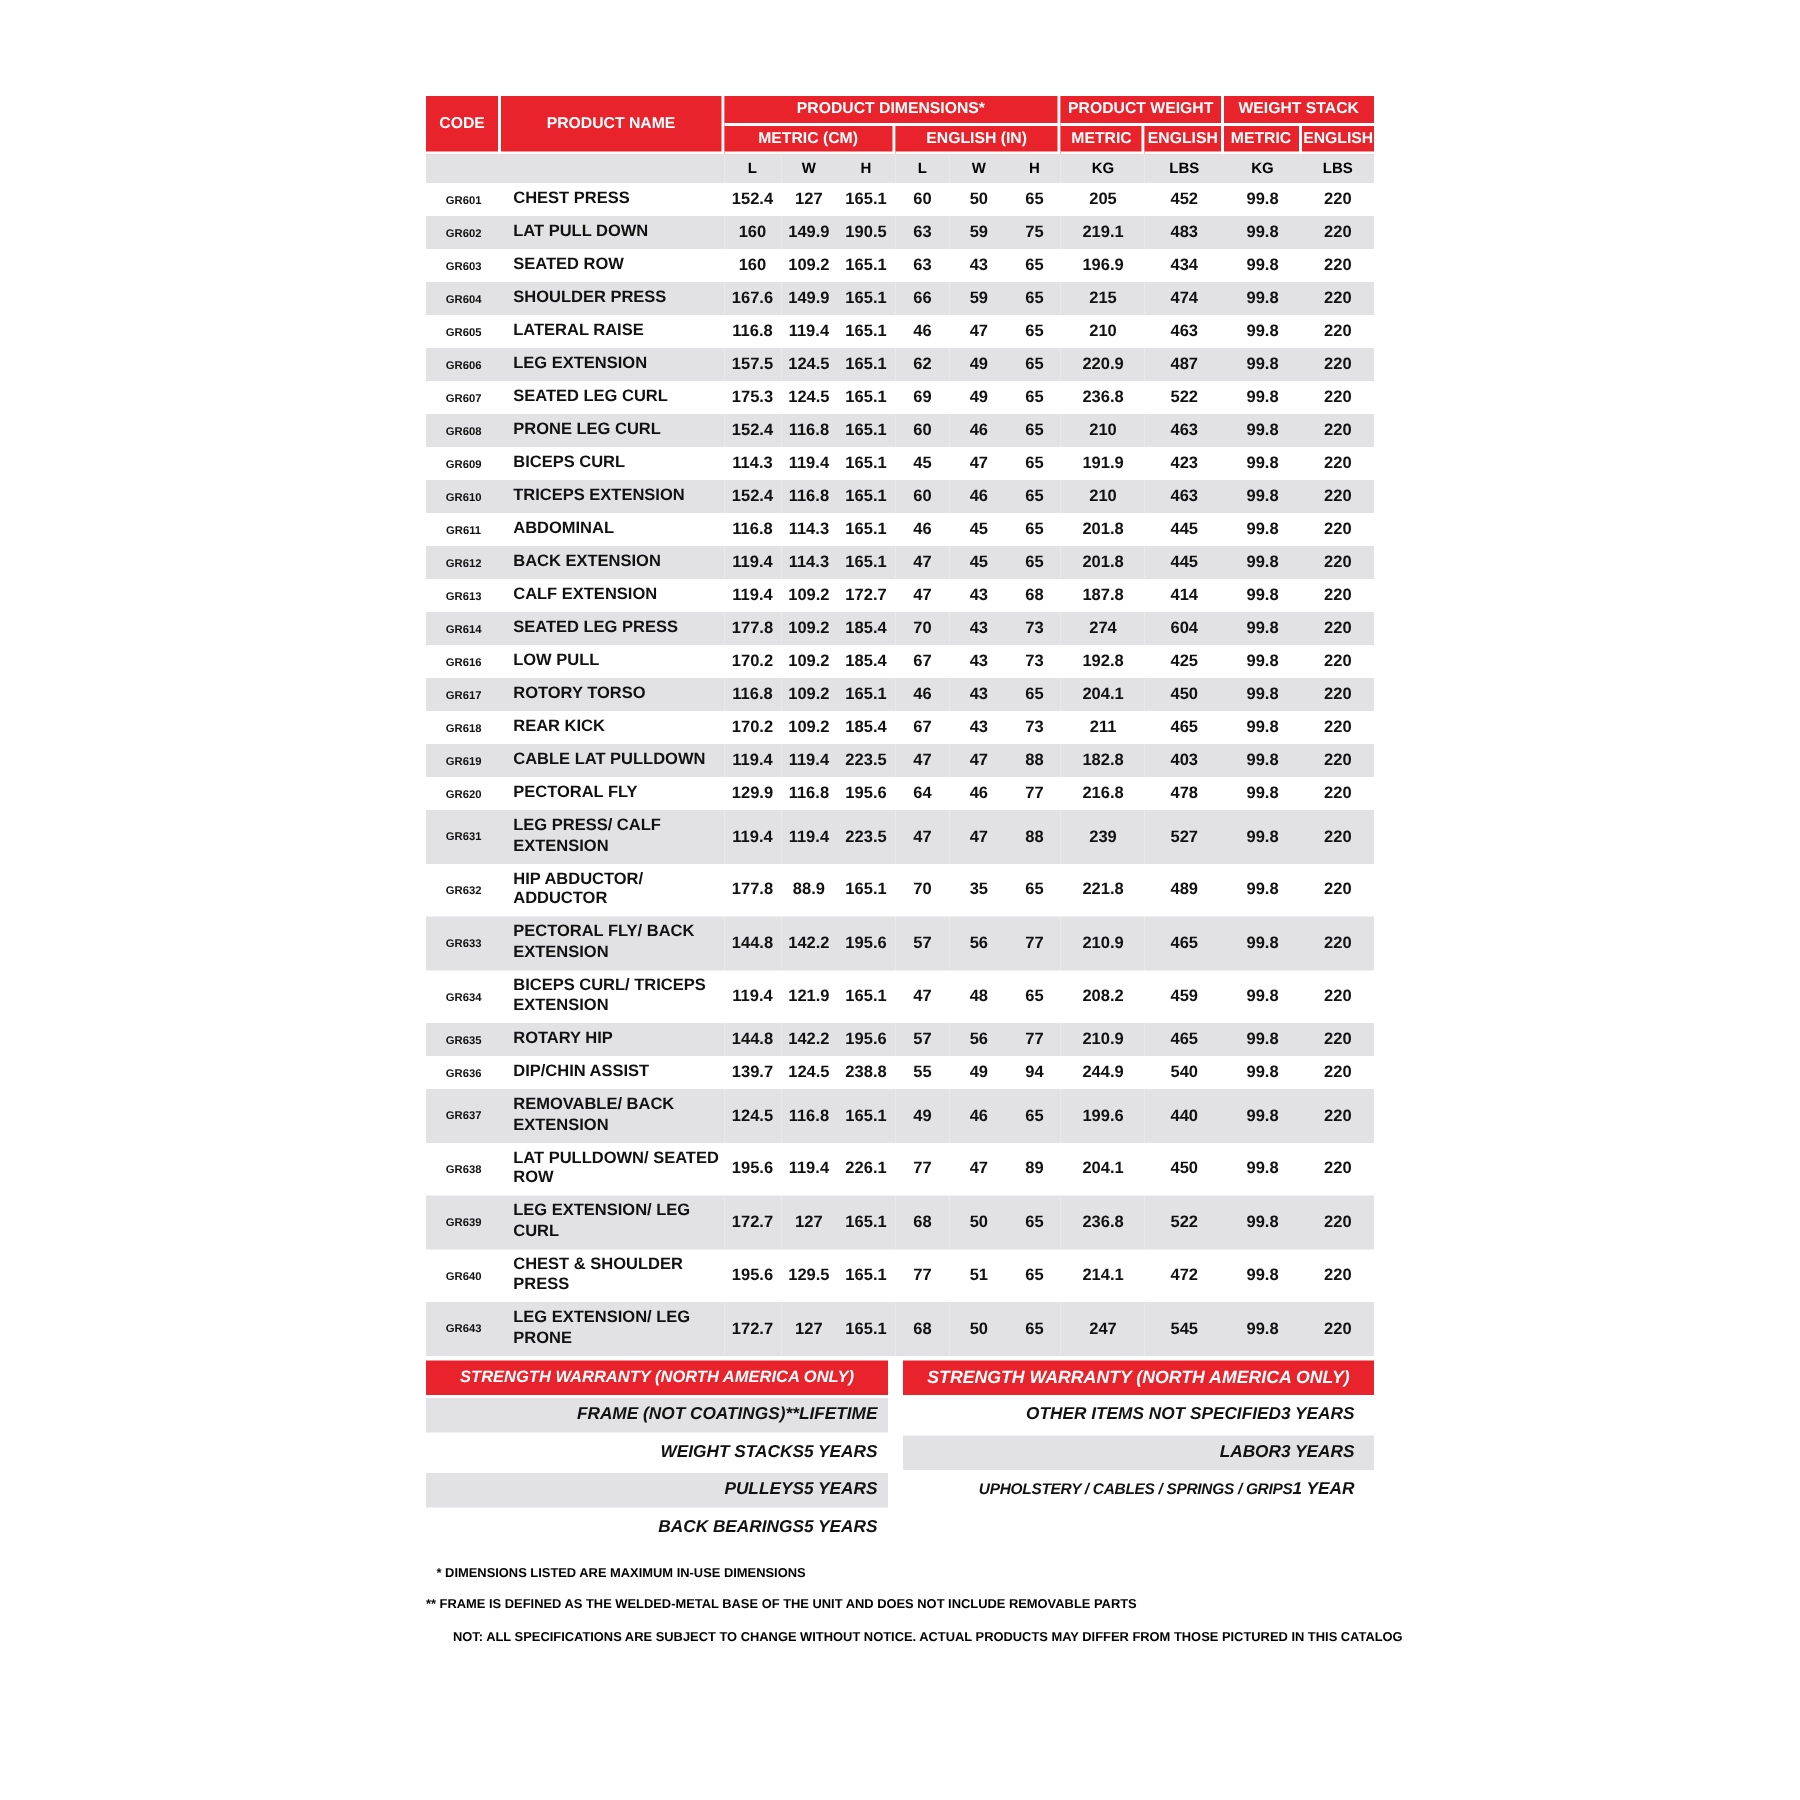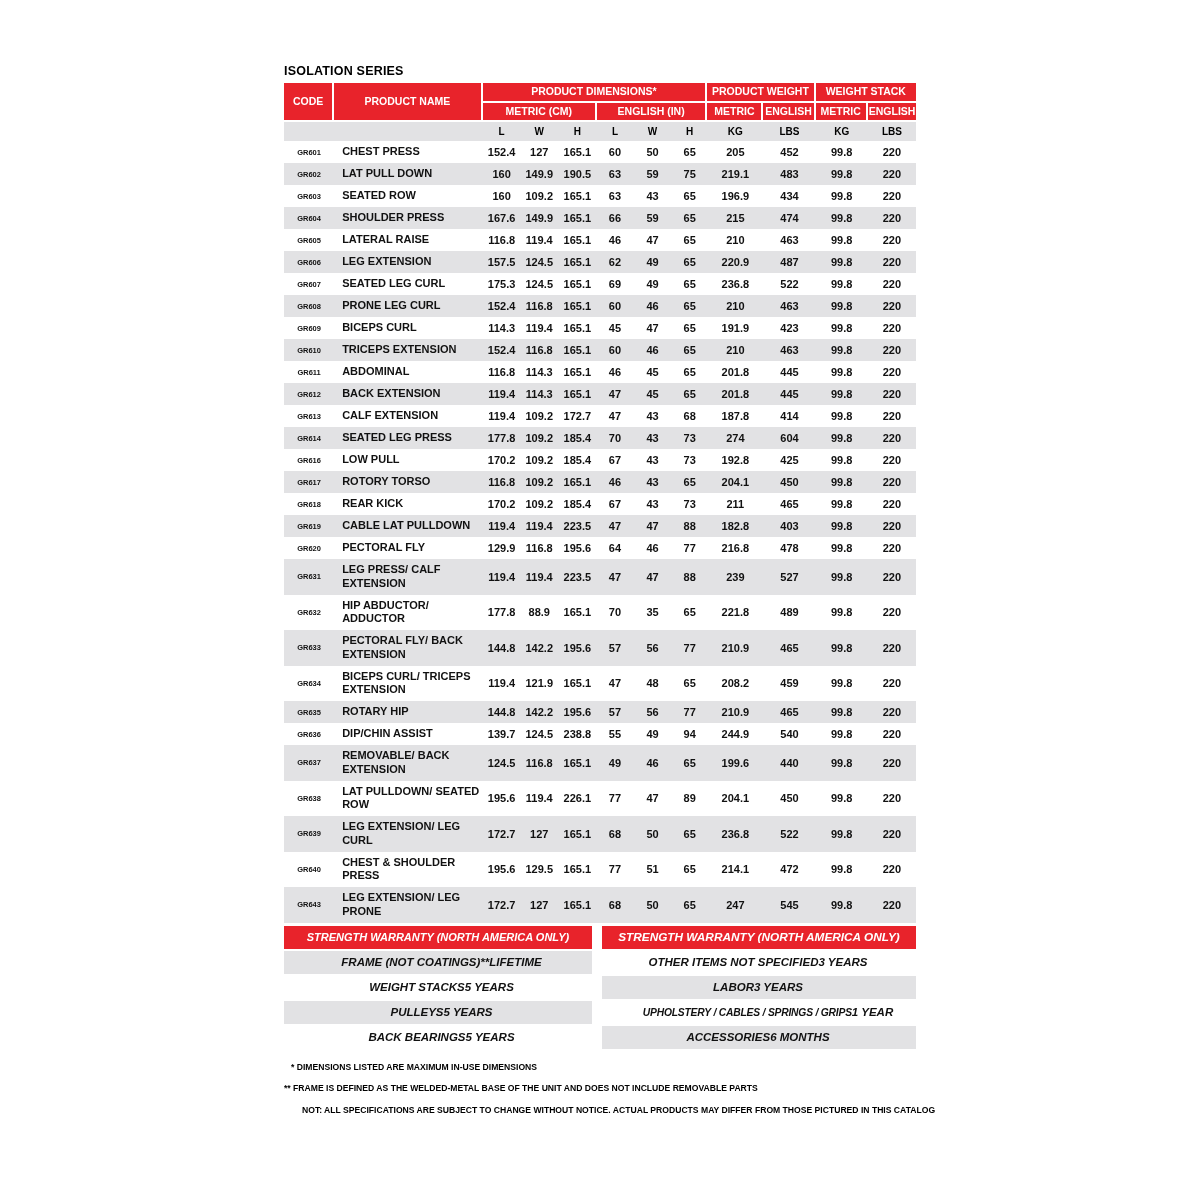--- a/index.html
+++ b/index.html
@@ -20,41 +20,40 @@
   tr.alt td { background:#e2e2e4; }
 
   .warranty { display:flex; margin-top:3px; }
   .wblock { flex:none;font-style:italic; }
   .wblock.left  { width:308px; margin-right:10px; }
   .wblock.right { width:314px; }
   .whead { background:#e8232b; color:#fff; font-weight:bold; text-align:center;
            height:23px; line-height:23px; }
   .wblock.left  .whead { font-size:11px; }
   .wblock.right .whead { font-size:11.8px; }
-  .wrow { display:flex; justify-content:center; align-items:center;
+  .wrow { display:flex; justify-content:flex-end; align-items:center;
           height:23px; margin-top:2px; font-weight:bold; font-size:11.5px; }
   .wblock.left  .wrow { padding:0 7px 0 14px; }
   .wblock.right .wrow { padding:0 13px 0 11px; }
   .wrow.shade { background:#e2e2e4; }
   .wrow .witem { white-space:nowrap; }
   .wrow .wterm { white-space:nowrap; }
   .wrow.tight .witem { font-size:10.3px; letter-spacing:-.2px;margin-left:20px; }
 
   .footnotes { margin-top:14px; font-weight:bold; font-size:8.6px; line-height:1.0; color:#000; }
   .footnotes .fn { margin-bottom:13px; white-space:nowrap; }
   .footnotes .fn1 { padding-left:7px; }
   .footnotes .fn2 { padding-left:0; }
   .footnotes .fn3 { padding-left:18px; }
 </style>
 </head>
 <body>
 
 <div class="sheet">
 
-  <div class="series-title">ISOLATION SERIES</div>
 
   <table class="spec">
     <colgroup>
       <col style="width:50px">
         <col style="width:148px">
       <col style="width:38px">
         <col style="width:37px">
         <col style="width:39px">
       <col style="width:36px">
         <col style="width:39px">
@@ -549,24 +548,20 @@
             <span class="wterm">3 YEARS</span>
           </div>
           <div class="wrow shade">
             <span class="witem">LABOR</span>
             <span class="wterm">3 YEARS</span>
           </div>
           <div class="wrow tight">
             <span class="witem">UPHOLSTERY / CABLES / SPRINGS / GRIPS</span>
             <span class="wterm">1 YEAR</span>
           </div>
-          <div class="wrow shade">
-            <span class="witem">ACCESSORIES</span>
-            <span class="wterm">6 MONTHS</span>
-          </div>
         </div>
     </div>
   </div>
 
   <div class="footnotes" id="footnotes">
       <div class="fn fn1">* DIMENSIONS LISTED ARE MAXIMUM IN-USE DIMENSIONS</div>
       <div class="fn fn2">** FRAME IS DEFINED AS THE WELDED-METAL BASE OF THE UNIT AND DOES NOT INCLUDE REMOVABLE PARTS</div>
       <div class="fn fn3">NOT: ALL SPECIFICATIONS ARE SUBJECT TO CHANGE WITHOUT NOTICE. ACTUAL PRODUCTS MAY DIFFER FROM THOSE PICTURED IN THIS CATALOG</div>
     </div>
 

